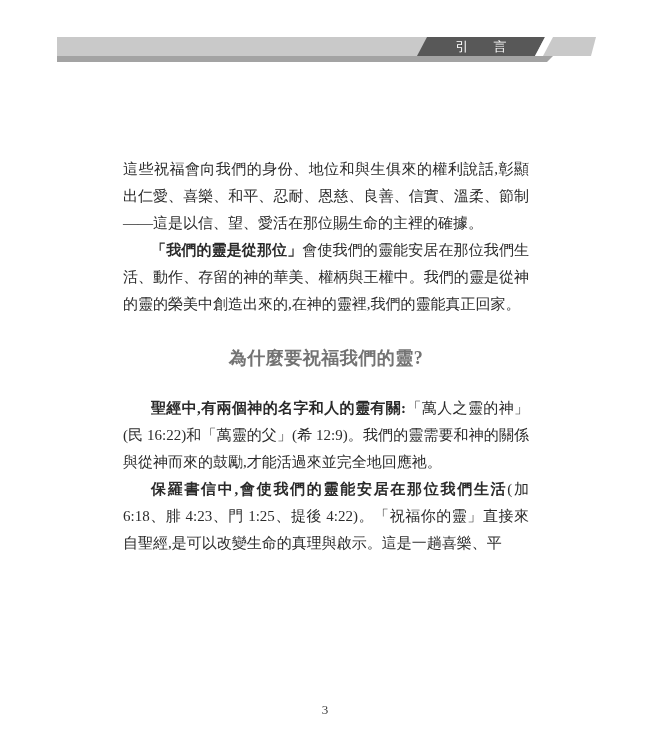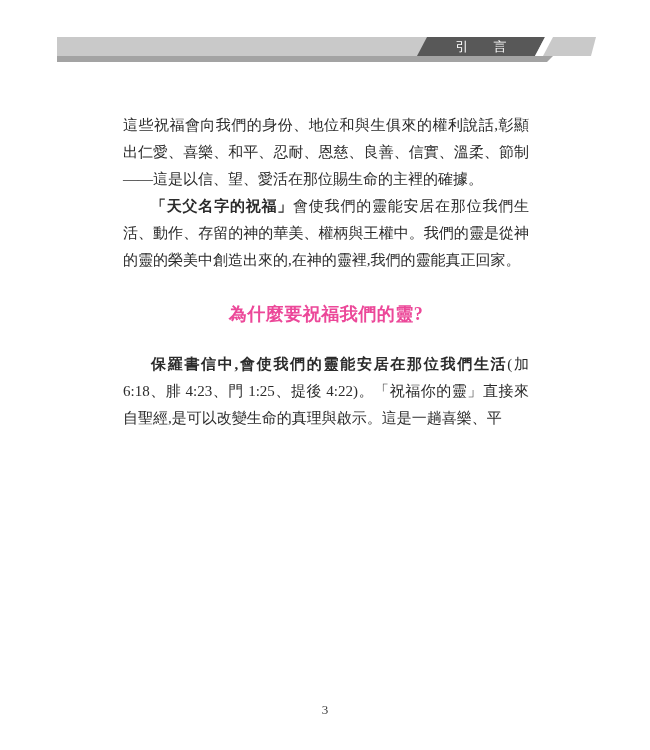--- a/index.html
+++ b/index.html
@@ -39,30 +39,30 @@
     color: var(--body-text, #2b2b2b);
     font-size: 15px;
     line-height: 27px;
     text-align: justify;
     text-justify: inter-ideograph;
   }
   .body-text p {
     margin: 0;
     text-indent: 28px;
   }
-  .body-text p.no-indent { text-indent: 0; }
+  .body-text p.no-indent { text-indent: 0; margin-top: 44px; }
   .body-text b { font-weight: bold; }
   .section-heading {
     margin: 26px 0 23px 0;
     font-size: 18px;
     line-height: 28px;
     font-weight: bold;
     text-align: center;
     letter-spacing: 0.5px;
-    color: #ec4899;
+    color: #737373;
   }
   .page-number {
     position: absolute;
     top: 702px;
     left: 0;
     width: 650px;
     text-align: center;
     font-size: 13px;
     color: #3a3a3a;
   }
@@ -77,25 +77,26 @@
     <polygon class="poly-shadow" points="57,56 553,56 547,62 57,62"></polygon>
     <polygon class="poly-tab" points="427,37 545,37 535,56 417,56"></polygon>
     <polygon class="poly-gap" points="545,37 553,37 543,56 535,56"></polygon>
     <text class="tab-label" x="484" y="51" text-anchor="middle">引　言</text>
   </svg>
 
   <main class="body-text">
 
     <p class="no-indent"><b></b><span>這些祝福會向我們的身份、地位和與生俱來的權利說話,彰顯出仁愛、喜樂、和平、忍耐、恩慈、良善、信實、溫柔、節制——這是以信、望、愛活在那位賜生命的主裡的確據。</span></p>
 
-    <p><b>「天父名字的祝福」</b><span>會使我們的靈能安居在那位我們生活、動作、存留的神的華美、權柄與王權中。我們的靈是從神的靈的榮美中創造出來的,在神的靈裡,我們的靈能真正回家。</span></p>
+    <p><b>「我們的靈是從那位」</b><span>會使我們的靈能安居在那位我們生活、動作、存留的神的華美、權柄與王權中。我們的靈是從神的靈的榮美中創造出來的,在神的靈裡,我們的靈能真正回家。</span></p>
 
     <h2 class="section-heading">為什麼要祝福我們的靈?</h2>
 
 
+    <p><b>聖經中,有兩個神的名字和人的靈有關:</b><span>「萬人之靈的神」(民 16:22)和「萬靈的父」(希 12:9)。我們的靈需要和神的關係與從神而來的鼓勵,才能活過來並完全地回應祂。</span></p>
 
     <p><b>保羅書信中,會使我們的靈能安居在那位我們生活</b><span>(加 6:18、腓 4:23、門 1:25、提後 4:22)。「祝福你的靈」直接來自聖經,是可以改變生命的真理與啟示。這是一趟喜樂、平</span></p>
 
   </main>
 
   <div class="page-number">3</div>
 
 </div>
 
 </body></html>

